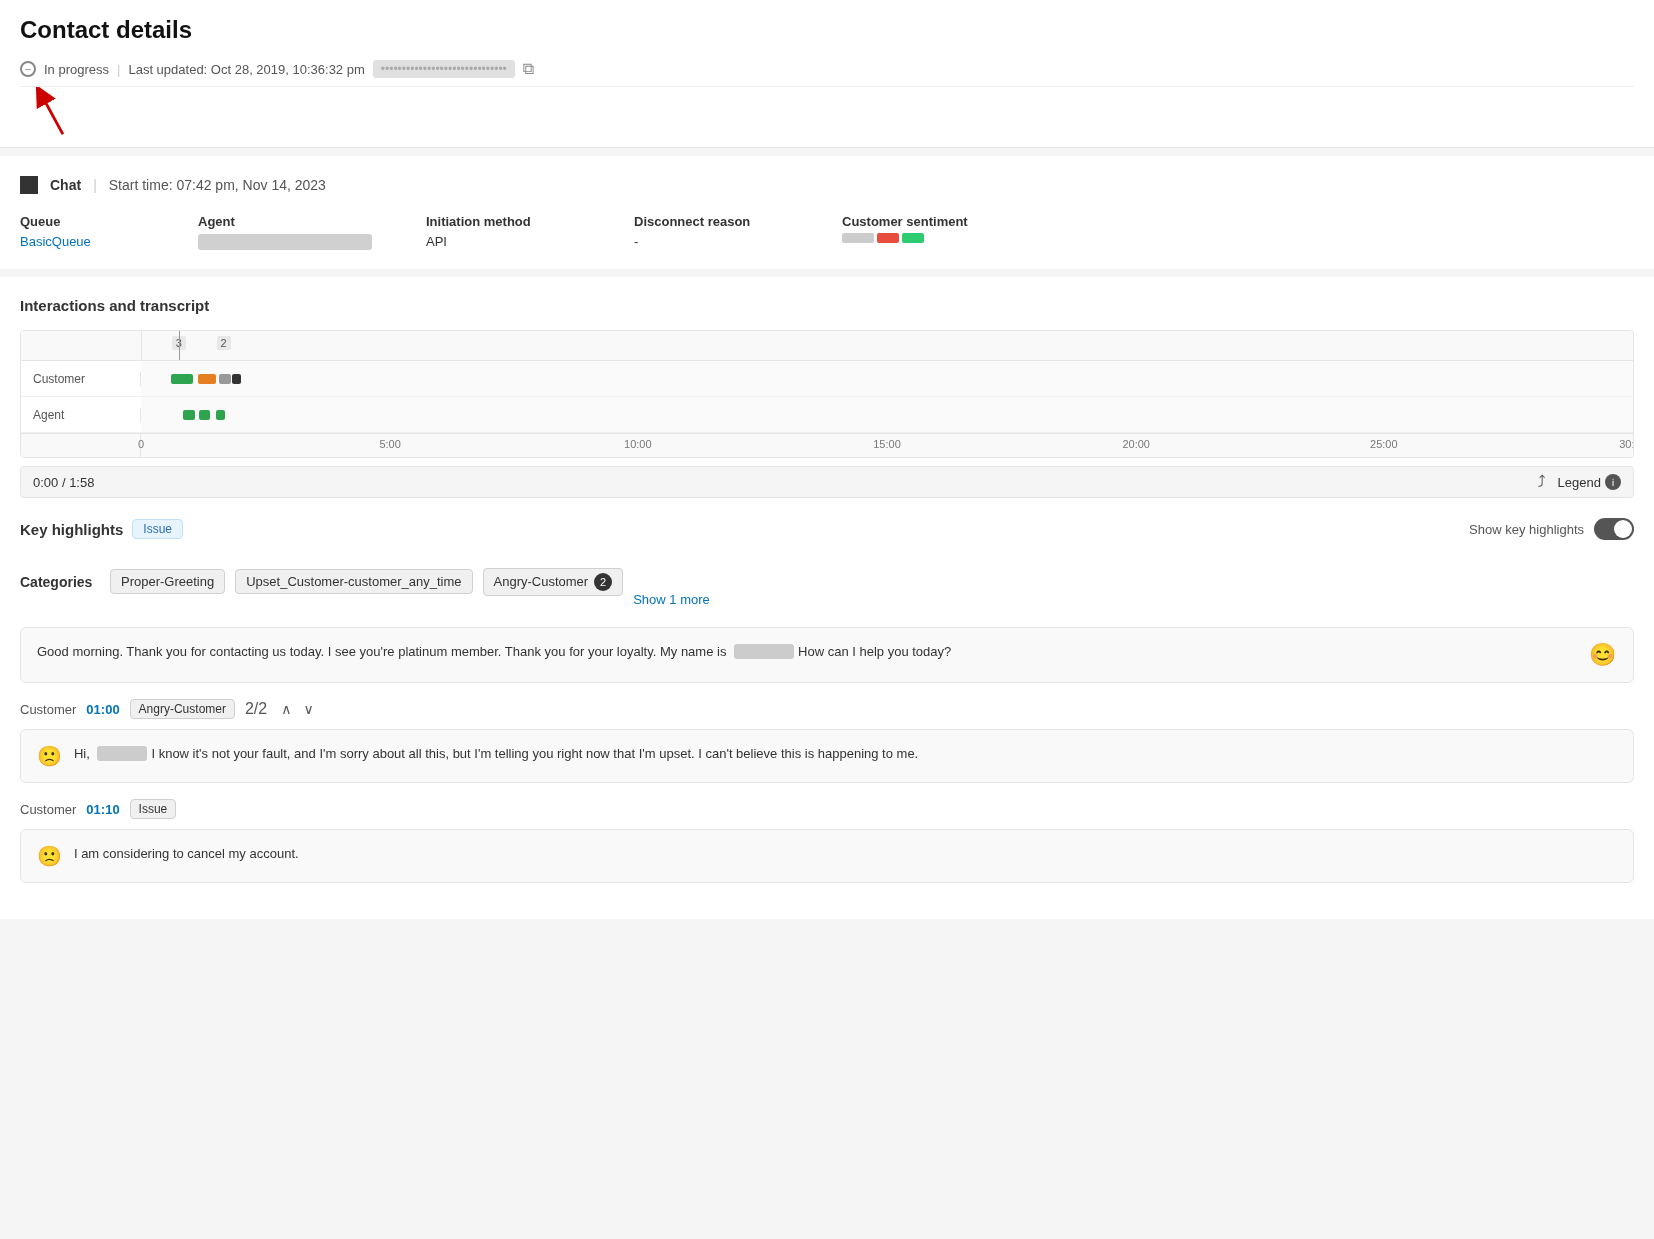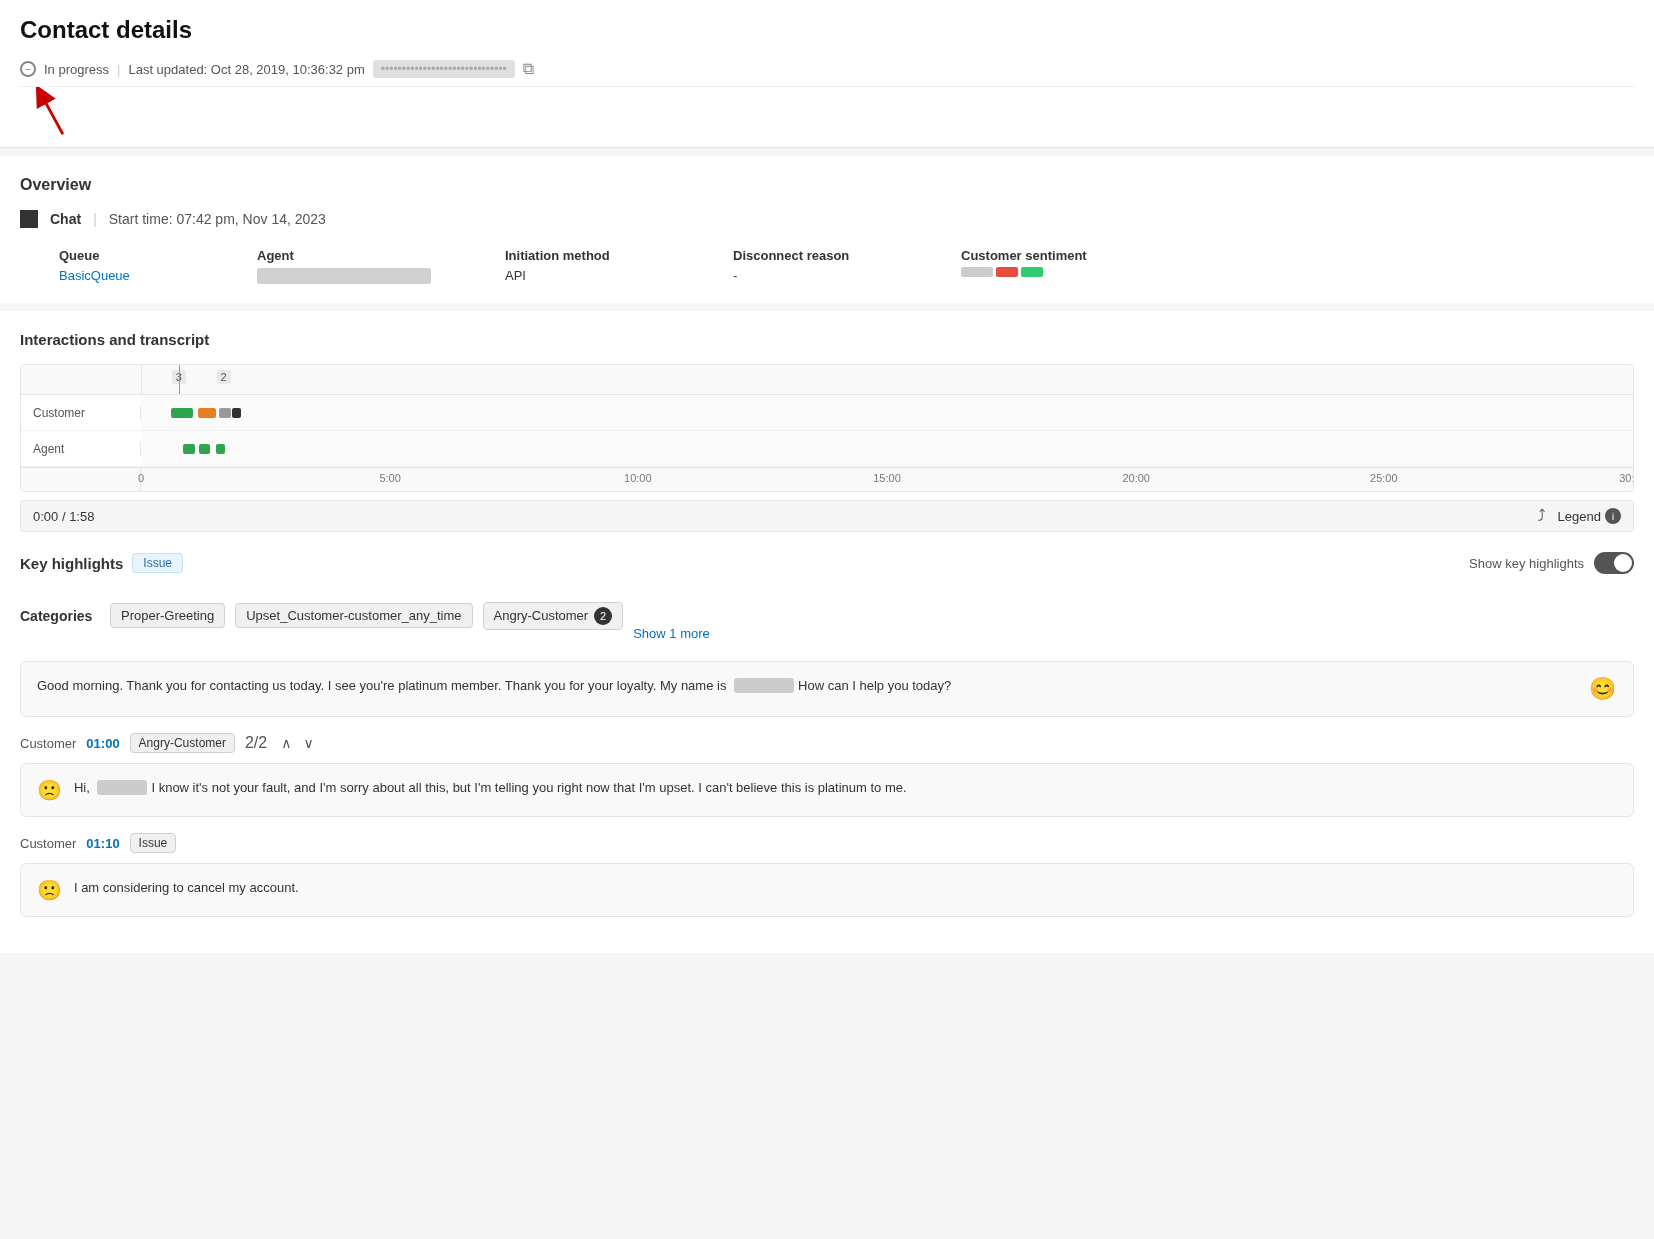--- a/index.html
+++ b/index.html
@@ -24,21 +24,21 @@
     
     .panel { background: #fff; margin: 8px 0; padding: 20px; }
 
     
     .overview-title { font-size: 16px; font-weight: 600; margin-bottom: 16px; }
     .chat-row { display: flex; align-items: center; gap: 12px; margin-bottom: 20px; }
     .chat-icon { width: 18px; height: 18px; background: #333; display: inline-block; }
     .chat-label { font-weight: 600; font-size: 14px; }
     .start-time { font-size: 14px; color: #555; }
 
-    .details-grid { display: grid; grid-template-columns: 170px 220px 200px 200px 1fr; gap: 28px; margin-left: 39px; }
+    .details-grid { display: grid; grid-template-columns: 170px 220px 200px 200px 1fr; gap: 8px; }
     .detail-item label { font-size: 13px; font-weight: 600; color: #333; display: block; margin-bottom: 4px; }
     .detail-item .value { font-size: 13px; color: #333; }
     .detail-item .value.link { color: #0073bb; cursor: pointer; text-decoration: none; }
     .detail-item .value.blurred { background: #d0d0d0; border-radius: 3px; color: transparent; font-size: 11px; padding: 2px 40px; }
 
     
     .sentiment-bar { display: flex; align-items: center; gap: 3px; margin-top: 2px; }
     .sentiment-seg { height: 10px; border-radius: 2px; }
 
     
@@ -130,21 +130,20 @@
           <marker id="arrowhead" markerWidth="8" markerHeight="8" refX="4" refY="4" orient="auto">
             <path d="M0,0 L8,4 L0,8 Z" fill="#cc0000"></path>
           </marker>
         </defs>
         <line x1="32" y1="52" x2="8" y2="8" stroke="#cc0000" stroke-width="3" marker-end="url(#arrowhead)"></line>
       </svg>
     </div>
   </div>
 
   <div class="panel">
-    <h2 class="overview-title">Overview</h2>
 
     <div class="chat-row">
       <span class="chat-icon"></span>
       <span class="chat-label">Chat</span>
       <span style="color:#ccc">|</span>
       <span class="start-time">Start time: 07:42 pm, Nov 14, 2023</span>
     </div>
 
     <div class="details-grid">
       <div class="detail-item">
@@ -276,21 +275,21 @@
         <span class="nav-arrow">∧</span>
         <span class="nav-arrow">∨</span>
       </div>
     </div>
 
     <div class="upset-message">
       <span class="upset-icon">🙁</span>
       <span class="upset-text">
         <span>Hi,</span>
         <span class="blurred" style="background:#ccc;border-radius:3px;padding:0 25px;margin:0 4px;"> </span>
-        <span>I know it's not your fault, and I'm sorry about all this, but I'm telling you right now that I'm upset. I can't believe this is platinum to me.</span>
+        <span>I know it's not your fault, and I'm sorry about all this, but I'm telling you right now that I'm upset. I can't believe this is happening to me.</span>
       </span>
     </div>
 
     <div class="message-meta">
       <span class="meta-speaker">Customer</span>
       <span class="meta-time">01:10</span>
       <span class="meta-tag">Issue</span>
     </div>
 
     <div class="upset-message">

